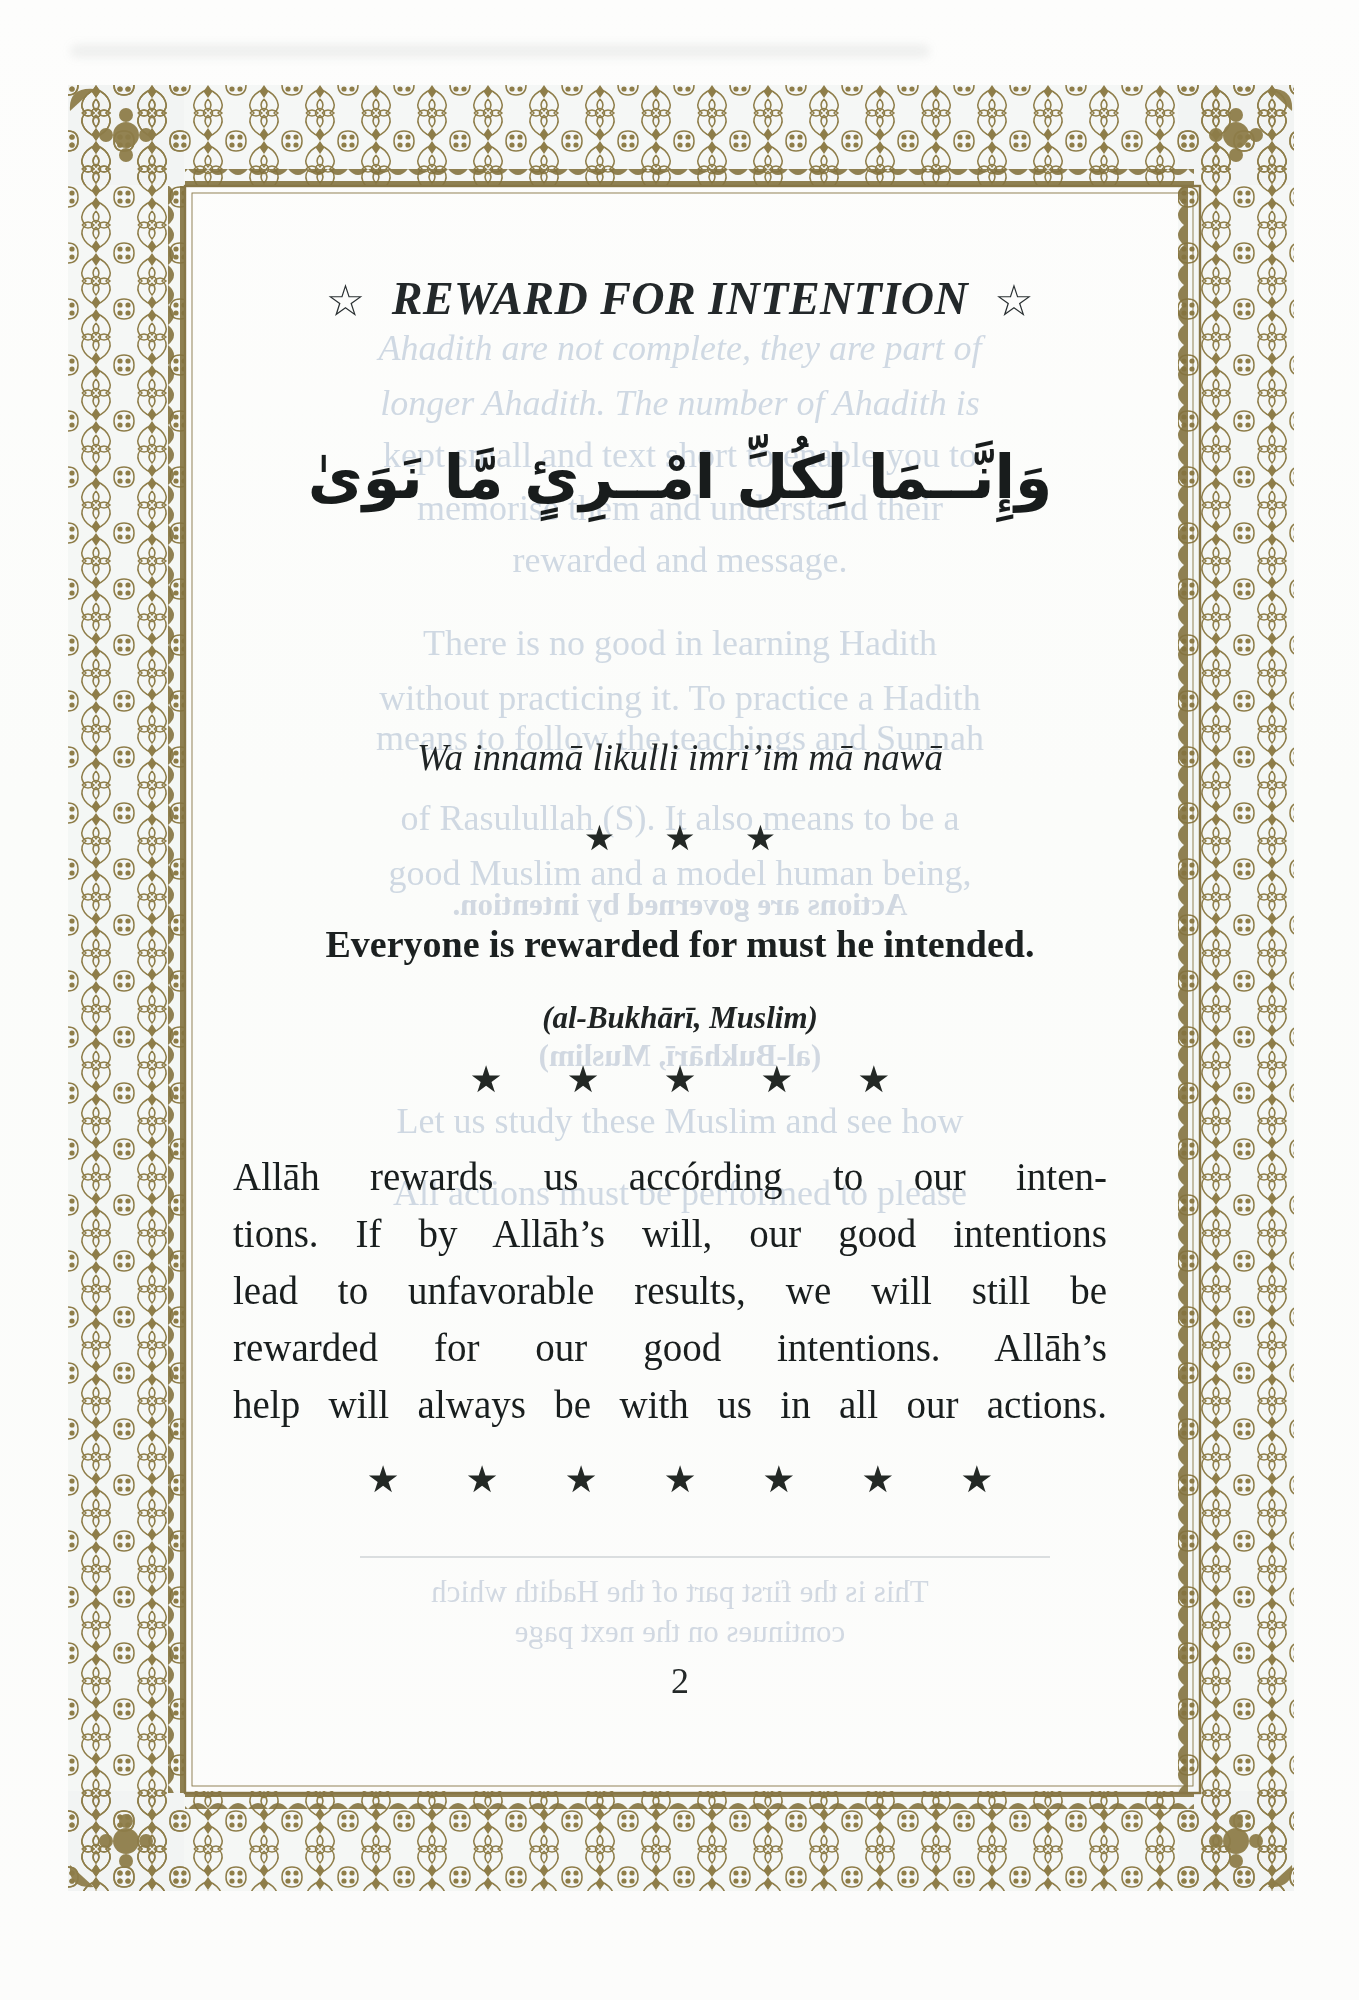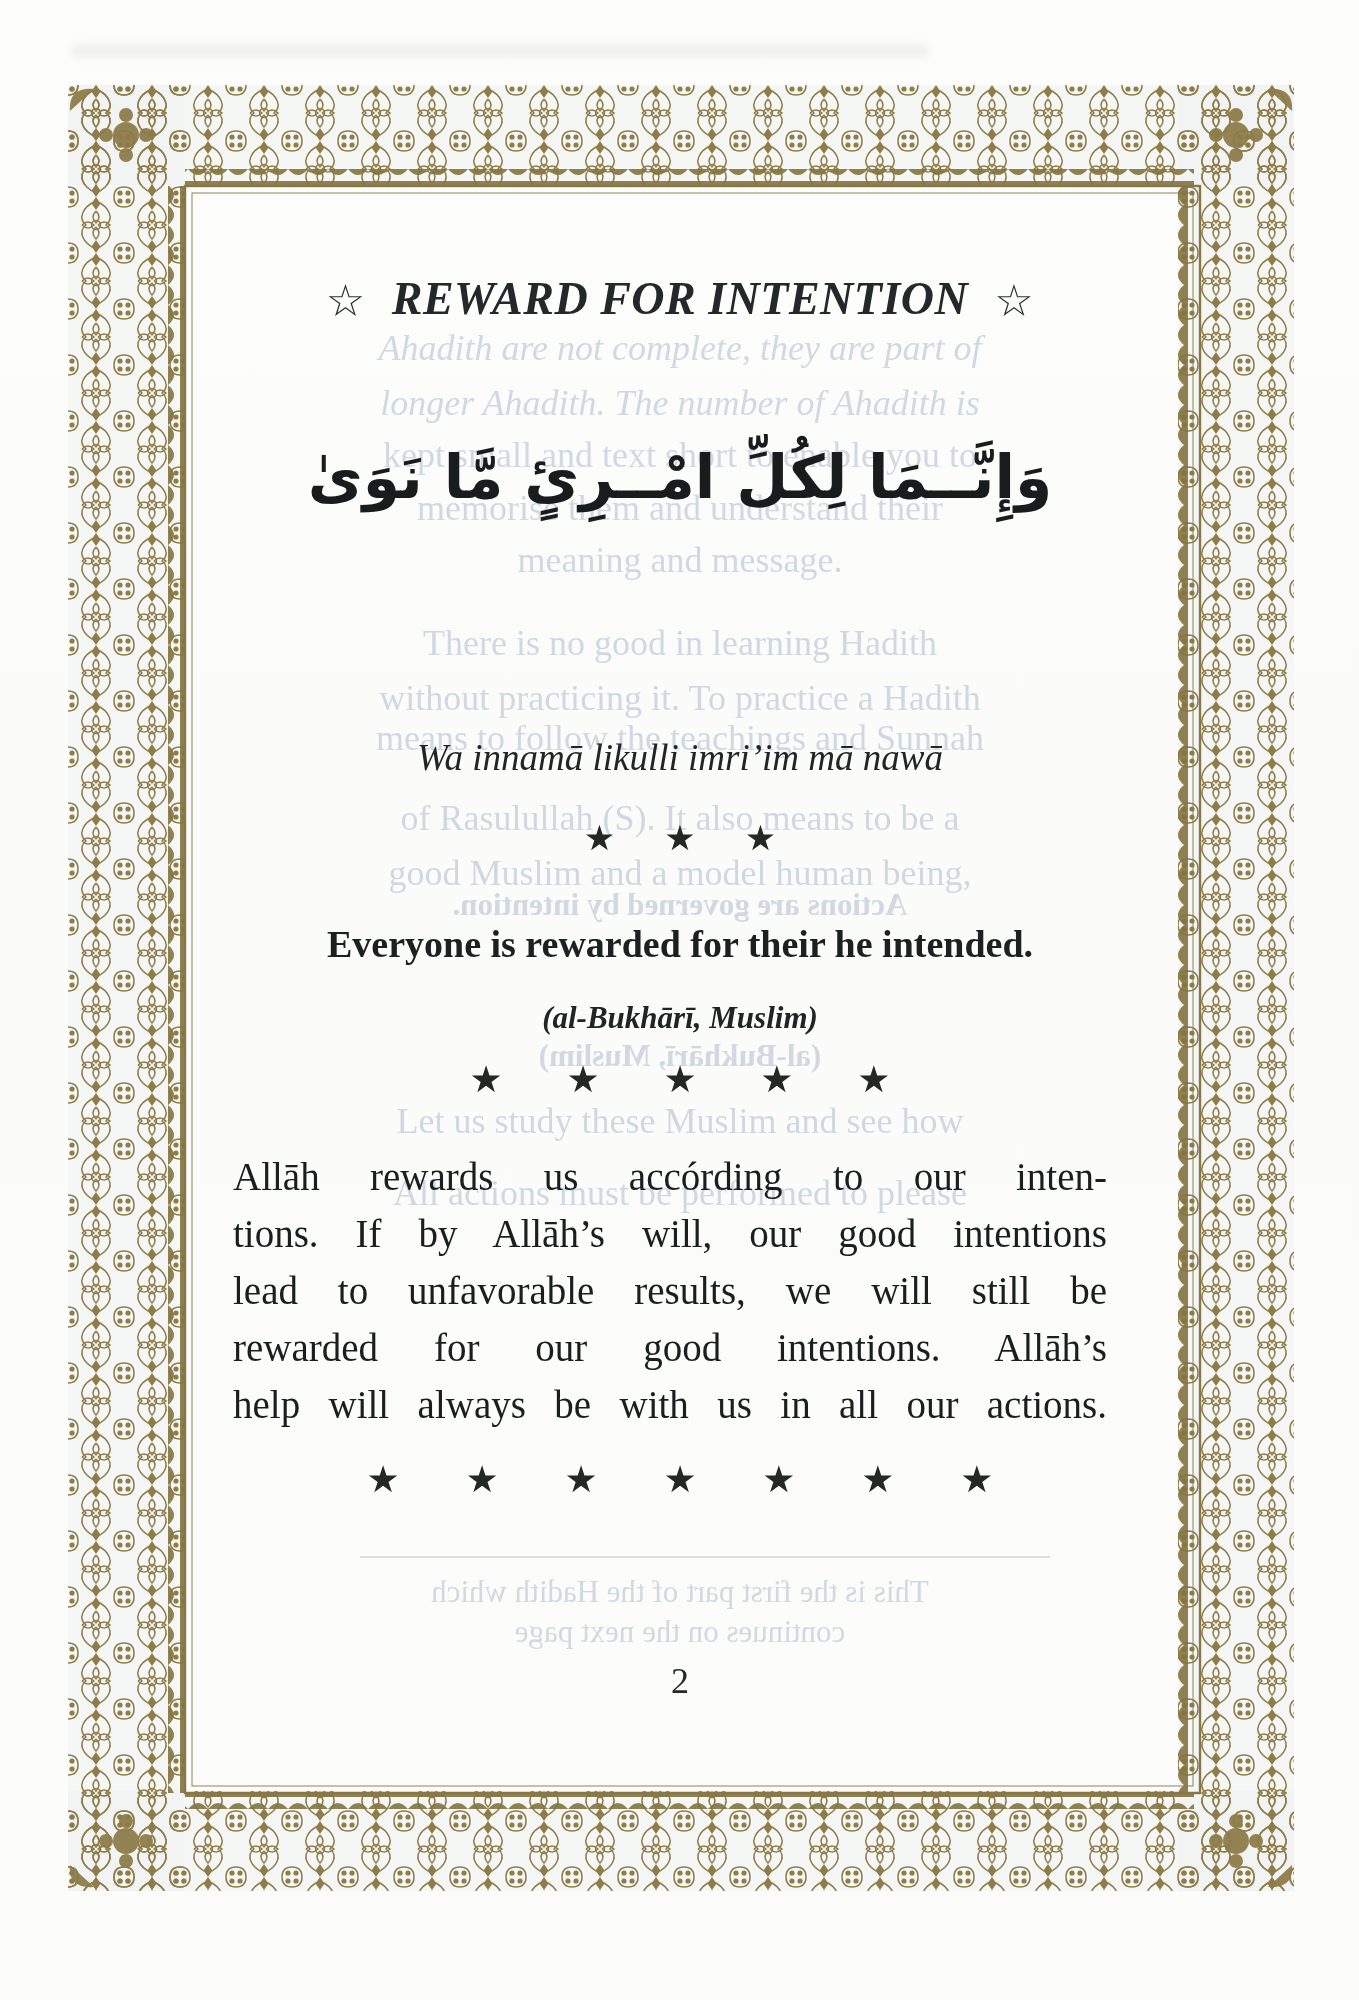--- a/index.html
+++ b/index.html
@@ -133,21 +133,21 @@
     </g>
 
     <rect x="117" y="101" width="1015" height="1607" fill="none" stroke="#877646" stroke-width="2.4"></rect>
     <rect x="124" y="108" width="1001" height="1593" fill="none" stroke="#877646" stroke-width="0.9"></rect>
   </svg>
 
   <span class="ghost italic" style="top:327px;">Ahadith are not complete, they are part of</span>
   <span class="ghost italic" style="top:382px;">longer Ahadith. The number of Ahadith is</span>
   <span class="ghost" style="top:434px;">kept small and text short to enable you to</span>
   <span class="ghost" style="top:487px;">memorise them and understand their</span>
-  <span class="ghost" style="top:539px;">meaning and message.</span>
+  <span class="ghost" style="top:539px;">rewarded and message.</span>
   <span class="ghost" style="top:622px;">There is no good in learning Hadith</span>
   <span class="ghost" style="top:677px;">without practicing it. To practice a Hadith</span>
   <span class="ghost" style="top:717px;">means to follow the teachings and Sunnah</span>
   <span class="ghost" style="top:797px;">of Rasulullah (S). It also means to be a</span>
   <span class="ghost" style="top:852px;">good Muslim and a model human being,</span>
   <span class="ghost mir bold small" style="top:887px;">Actions are governed by intention.</span>
   <span class="ghost mir bold small" style="top:1038px;">(al-Bukhārī, Muslim)</span>
   <span class="ghost" style="top:1100px;">Let us study these Muslim and see how</span>
   <span class="ghost" style="top:1166px;margin-top:6px;">All actions must be performed to please</span>
   <div class="ghost-rule"></div>
@@ -157,21 +157,21 @@
   <div class="centered title-row">
     <span class="title-star">☆</span><span>REWARD FOR INTENTION</span><span class="title-star">☆</span>
   </div>
 
   <div class="centered arabic" dir="rtl">وَإِنَّــمَا لِكُلِّ امْــرِئٍ مَّا نَوَىٰ</div>
 
   <div class="centered translit">Wa innamā likulli imri’im mā nawā</div>
 
   <div class="centered stars stars3">★ ★ ★</div>
 
-  <div class="centered translation">Everyone is rewarded for their he intended.</div>
+  <div class="centered translation">Everyone is rewarded for must he intended.</div>
 
   <div class="centered source">(al-Bukhārī, Muslim)</div>
 
   <div class="centered stars stars5">★ ★ ★ ★ ★</div>
 
   <div class="commentary">
     <div class="c-line">Allāh rewards us accórding to our inten-</div>
     <div class="c-line">tions. If by Allāh’s will, our good intentions</div>
     <div class="c-line">lead to unfavorable results, we will still be</div>
     <div class="c-line">rewarded for our good intentions. Allāh’s</div>

